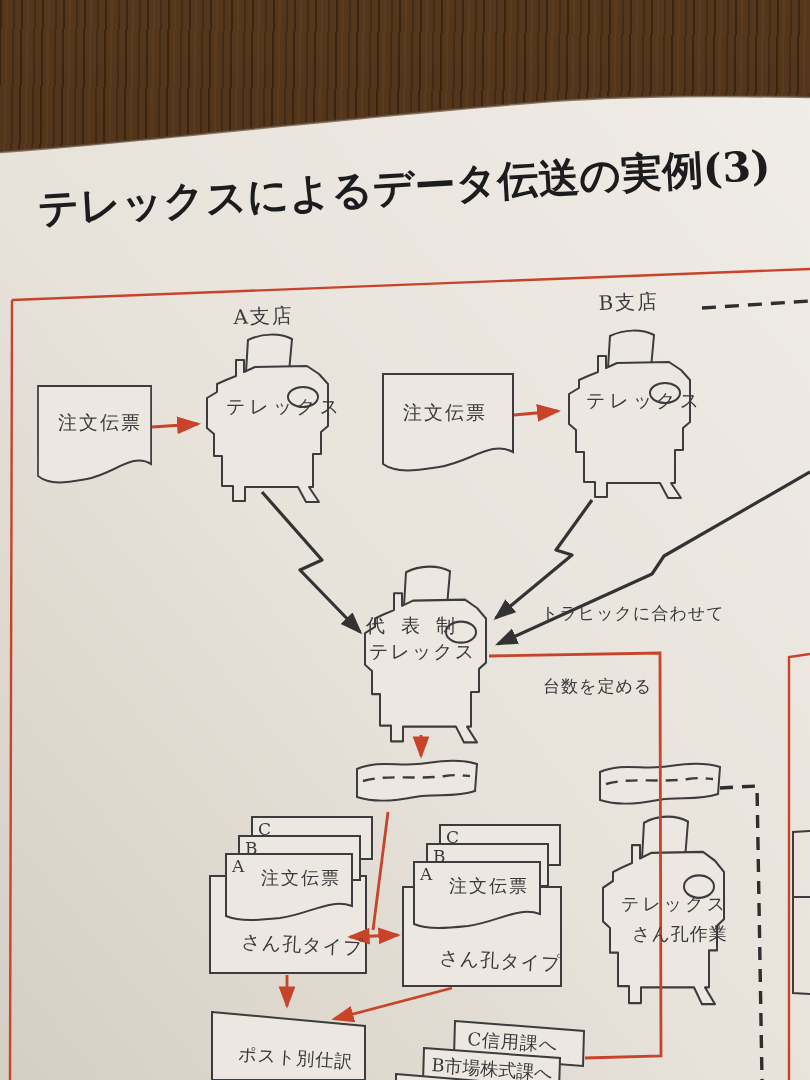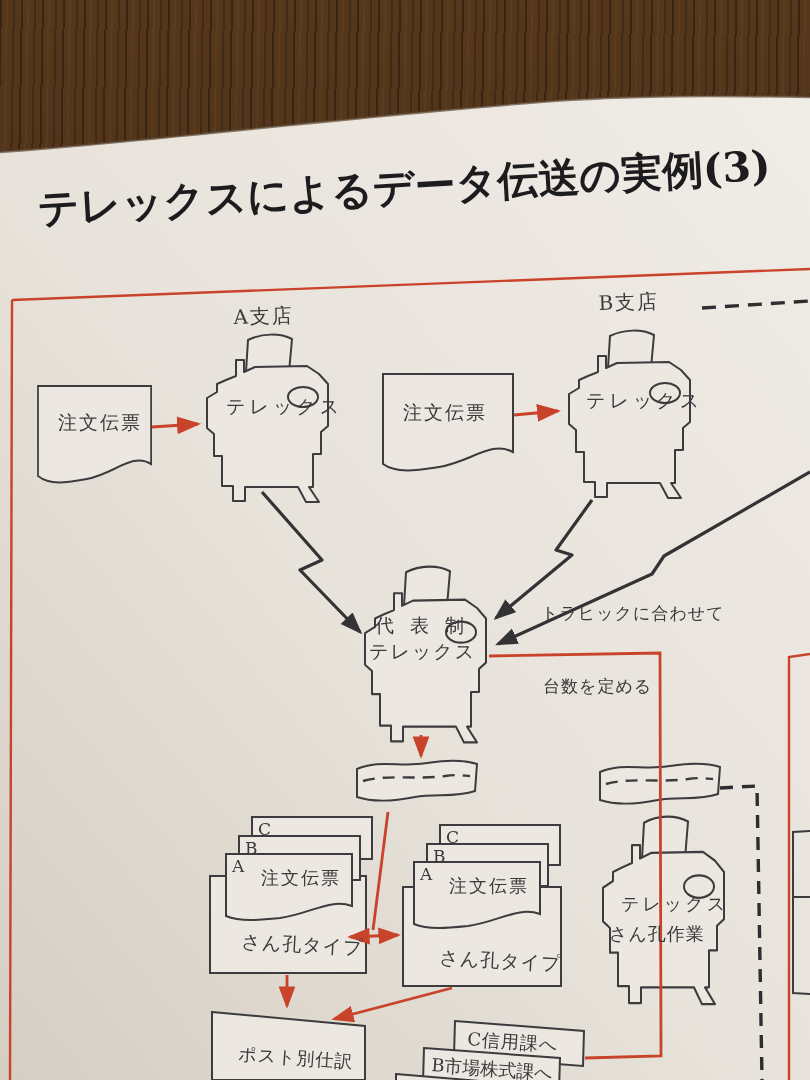--- a/index.html
+++ b/index.html
@@ -125,38 +125,38 @@
   <div class="title">テレックスによるデータ伝送の実例(3)</div>
 
   <div class="lbl" style="left:233px;top:306px;font-size:20px;letter-spacing:2px;transform:rotate(-2deg);">A支店</div>
   <div class="lbl" style="left:58px;top:412px;font-size:19px;letter-spacing:2px;">注文伝票</div>
   <div class="lbl" style="left:226px;top:396px;font-size:19px;letter-spacing:4px;">テレックス</div>
 
   <div class="lbl" style="left:598px;top:292px;font-size:20px;letter-spacing:2px;transform:rotate(-2deg);">B支店</div>
   <div class="lbl" style="left:403px;top:402px;font-size:19px;letter-spacing:2px;">注文伝票</div>
   <div class="lbl" style="left:586px;top:390px;font-size:19px;letter-spacing:4px;">テレックス</div>
 
-  <div class="lbl" style="left:375px;top:615px;font-size:19px;letter-spacing:5px;text-align:center;">代 表 制</div>
+  <div class="lbl" style="left:366px;top:615px;font-size:19px;letter-spacing:5px;text-align:center;">代 表 制</div>
   <div class="lbl" style="left:369px;top:641px;font-size:19px;letter-spacing:2px;">テレックス</div>
 
   <div class="lbl" style="left:541px;top:604px;font-size:17px;letter-spacing:1px;">トラヒックに合わせて</div>
   <div class="lbl" style="left:543px;top:629px;font-size:17px;letter-spacing:1px;margin-top:48px;">台数を定める</div>
 
   <div class="lbl" style="left:258px;top:820px;font-size:17px;">C</div>
   <div class="lbl" style="left:245px;top:839px;font-size:17px;">B</div>
   <div class="lbl" style="left:232px;top:857px;font-size:17px;">A</div>
   <div class="lbl" style="left:261px;top:868px;font-size:18px;letter-spacing:2px;">注文伝票</div>
   <div class="lbl" style="left:242px;top:931px;font-size:19px;letter-spacing:1px;transform:rotate(3deg);">さん孔タイプ</div>
 
   <div class="lbl" style="left:446px;top:828px;font-size:17px;">C</div>
   <div class="lbl" style="left:433px;top:847px;font-size:17px;">B</div>
   <div class="lbl" style="left:420px;top:865px;font-size:17px;">A</div>
   <div class="lbl" style="left:449px;top:876px;font-size:18px;letter-spacing:2px;">注文伝票</div>
   <div class="lbl" style="left:440px;top:947px;font-size:19px;letter-spacing:1px;transform:rotate(3deg);">さん孔タイプ</div>
 
   <div class="lbl" style="left:621px;top:894px;font-size:18px;letter-spacing:3px;">テレックス</div>
-  <div class="lbl" style="left:609px;top:924px;font-size:18px;letter-spacing:1px;">さん孔作業</div>
+  <div class="lbl" style="left:632px;top:924px;font-size:18px;letter-spacing:1px;">さん孔作業</div>
 
   <div class="lbl" style="left:239px;top:1044px;font-size:18px;letter-spacing:1px;transform:rotate(4deg);">ポスト別仕訳</div>
   <div class="lbl" style="left:468px;top:1029px;font-size:18px;letter-spacing:1px;transform:rotate(4deg);">C信用課へ</div>
   <div class="lbl" style="left:432px;top:1055px;font-size:18px;transform:rotate(4deg);">B市場株式課へ</div>
 
 </div>
 
 </body></html>

